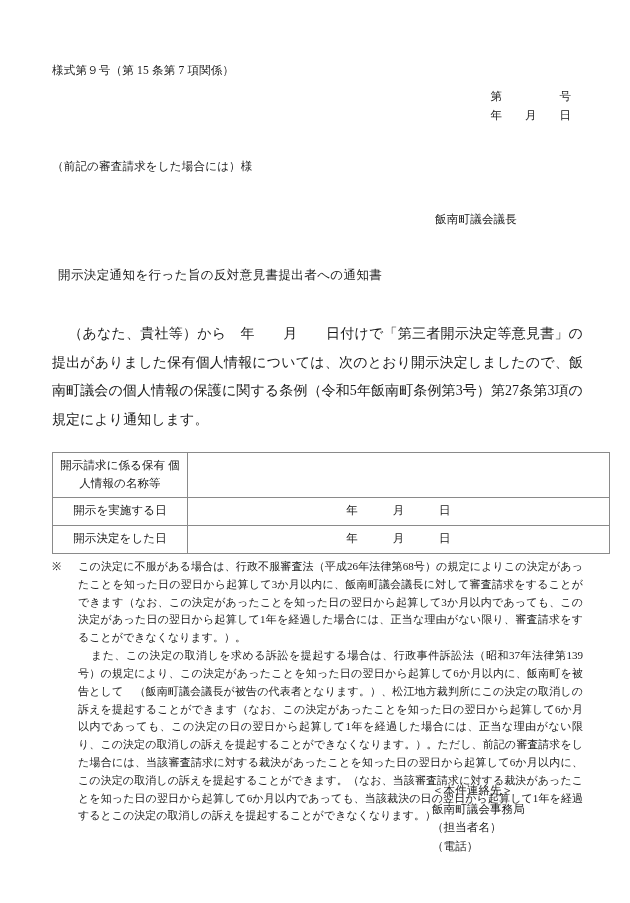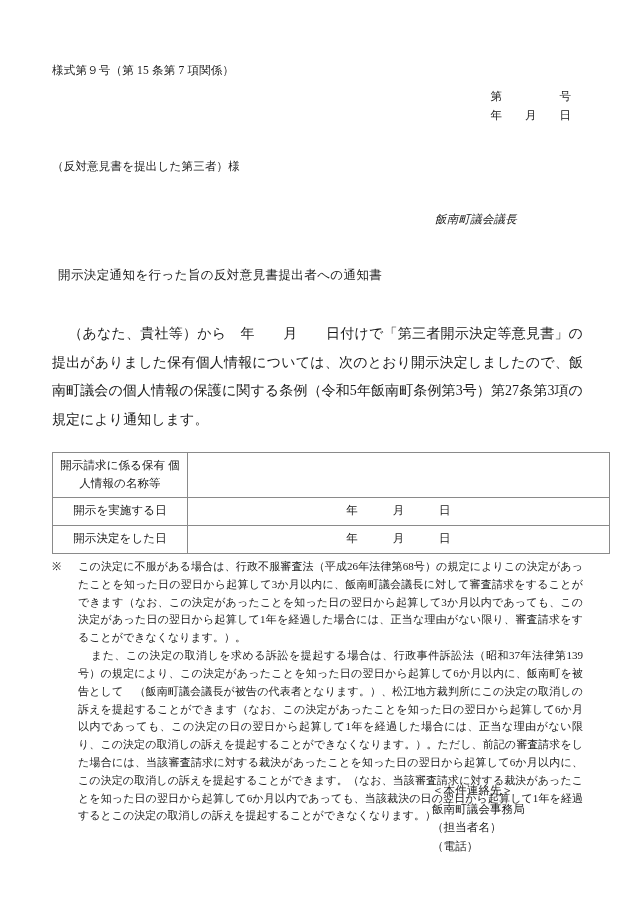--- a/index.html
+++ b/index.html
@@ -52,21 +52,20 @@
     letter-spacing: 0.2px;
   }
 
   
   .issuer {
     margin-top: 38px;
     text-align: right;
     font-size: 11.5px;
     padding-right: 66px;
     letter-spacing: 0.2px;
-    font-style: italic;
   }
 
   
   .doc-title {
     margin-top: 40px;
     font-size: 12.5px;
     letter-spacing: 0.4px;
     padding-left: 6px;
   }
 
@@ -140,21 +139,21 @@
 
 <div class="page">
 
   <div class="form-no">様式第９号（第 15 条第 7 項関係）</div>
 
   <div class="doc-meta">
     <span class="ln">第　　　　　号</span>
     <span class="ln">年　　月　　日</span>
   </div>
 
-  <div class="addressee">（反対意見書を提出した第三者）様</div>
+  <div class="addressee">（前記の審査請求をした場合には）様</div>
 
   <div class="issuer">飯南町議会議長</div>
 
   <div class="doc-title">開示決定通知を行った旨の反対意見書提出者への通知書</div>
 
   <div class="lead"><span class="indent"></span><span>（あなた、貴社等）から　年　　月　　日付けで「第三者開示決定等意見書」の提出がありました保有個人情報については、次のとおり開示決定しましたので、飯南町議会の個人情報の保護に関する条例（令和5年飯南町条例第3号）第27条第3項の規定により通知します。</span></div>
 
   <table class="form-table">
     <tbody>
       <tr class="tall">

